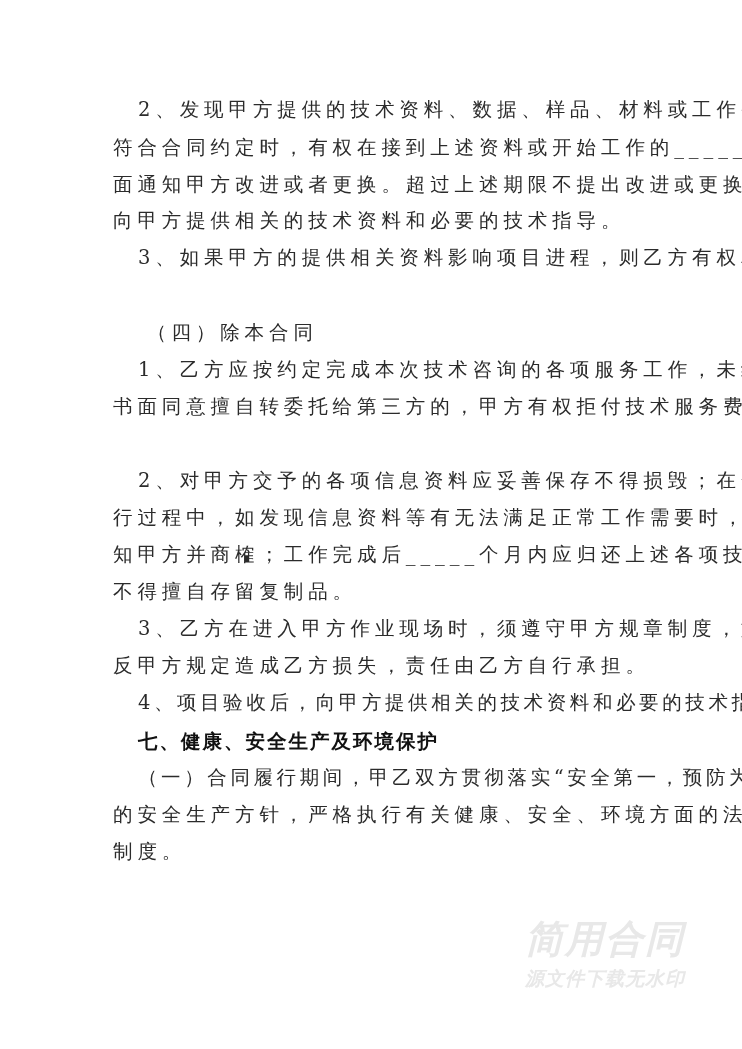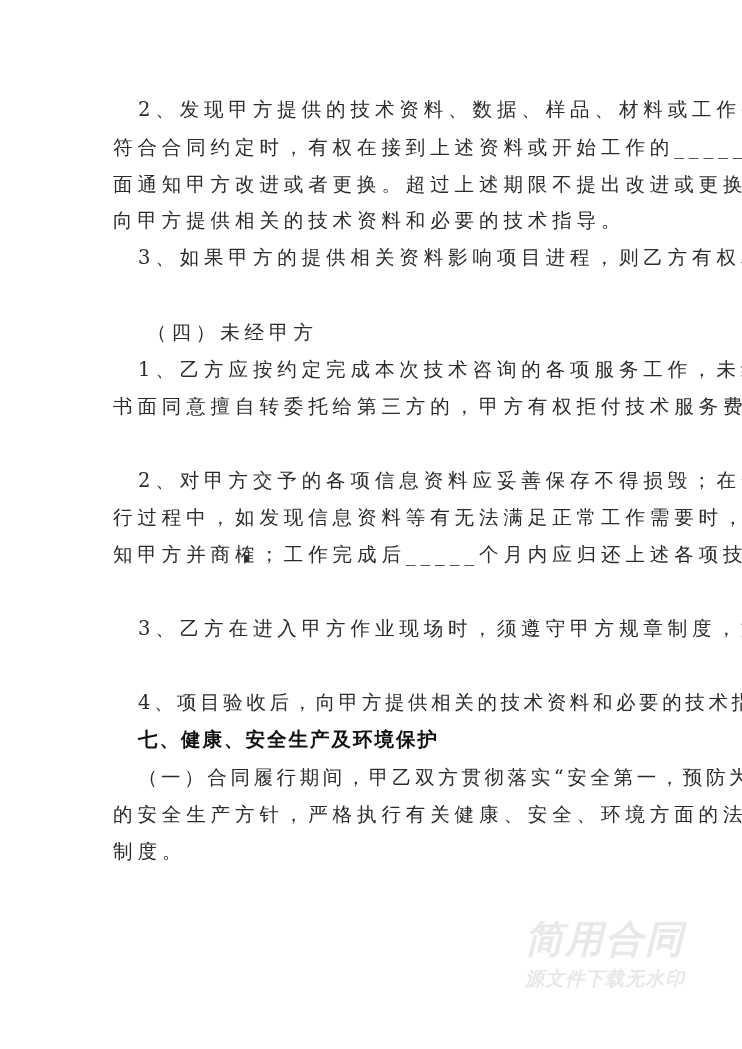--- a/index.html
+++ b/index.html
@@ -17,41 +17,43 @@
       width: 520px;
       height: 30px;
       font-size: 19.5px;
       line-height: 30px;
       letter-spacing: 4.9px;
       white-space: nowrap;
       overflow: visible;
     }
     .indent { left: 138px; }
     .indent2 { left: 147px; }
-    .bold { font-weight: bold; color: #111; font-family: Liberation Mono, monospace; letter-spacing: 2px; }
+    .bold { font-weight: bold; color: #111; font-family: Liberation Sans, sans-serif; letter-spacing: 2px; }
     .watermark { position: absolute; left: 505px; top: 917px; width: 200px; text-align: center; font-family: "DejaVu Sans", "Liberation Sans", sans-serif; font-style: italic; font-weight: bold; color: #e8e8e8; }
     .wm-title { font-size: 38px; line-height: 44px; letter-spacing: 2px; }
     .wm-sub { font-size: 19px; line-height: 26px; margin-top: 4px; letter-spacing: 1px; }
   </style>
 </head>
 <body>
 
 <div class="page">
   <div class="line indent" style="top:95px">2、发现甲方提供的技术资料、数据、样品、材料或工作条件不</div>
   <div class="line" style="top:133px">符合合同约定时，有权在接到上述资料或开始工作的_____天内，书</div>
   <div class="line" style="top:170px">面通知甲方改进或者更换。超过上述期限不提出改进或更换要求的，</div>
   <div class="line" style="top:206px">向甲方提供相关的技术资料和必要的技术指导。</div>
   <div class="line indent" style="top:243px">3、如果甲方的提供相关资料影响项目进程，则乙方有权利顺延</div>
-  <div class="line indent2" style="top:318px">（四）未经甲方</div>
+  <div class="line indent2" style="top:318px">（四）除本合同</div>
   <div class="line indent" style="top:355px">1、乙方应按约定完成本次技术咨询的各项服务工作，未经甲方</div>
   <div class="line" style="top:392px">书面同意擅自转委托给第三方的，甲方有权拒付技术服务费并单方解</div>
   <div class="line indent" style="top:466px">2、对甲方交予的各项信息资料应妥善保存不得损毁；在合同履</div>
   <div class="line" style="top:503px">行过程中，如发现信息资料等有无法满足正常工作需要时，应及时通</div>
   <div class="line" style="top:540px">知甲方并商榷；工作完成后_____个月内应归还上述各项技术资料，</div>
+  <div class="line" style="top:577px">不得擅自存留复制品。</div>
   <div class="line indent" style="top:614px">3、乙方在进入甲方作业现场时，须遵守甲方规章制度，如因违</div>
+  <div class="line" style="top:651px">反甲方规定造成乙方损失，责任由乙方自行承担。</div>
   <div class="line indent" style="top:688px;letter-spacing:3.6px">4、项目验收后，向甲方提供相关的技术资料和必要的技术指导。</div>
   <div class="line indent bold" style="top:726px">七、健康、安全生产及环境保护</div>
   <div class="line indent" style="top:763px;letter-spacing:3.6px">（一）合同履行期间，甲乙双方贯彻落实“安全第一，预防为主”</div>
   <div class="line" style="top:800px">的安全生产方针，严格执行有关健康、安全、环境方面的法规和规章</div>
   <div class="line" style="top:837px">制度。</div>
 
   <div class="watermark">
     <div class="wm-title">简用合同</div>
     <div class="wm-sub">源文件下载无水印</div>
   </div>

